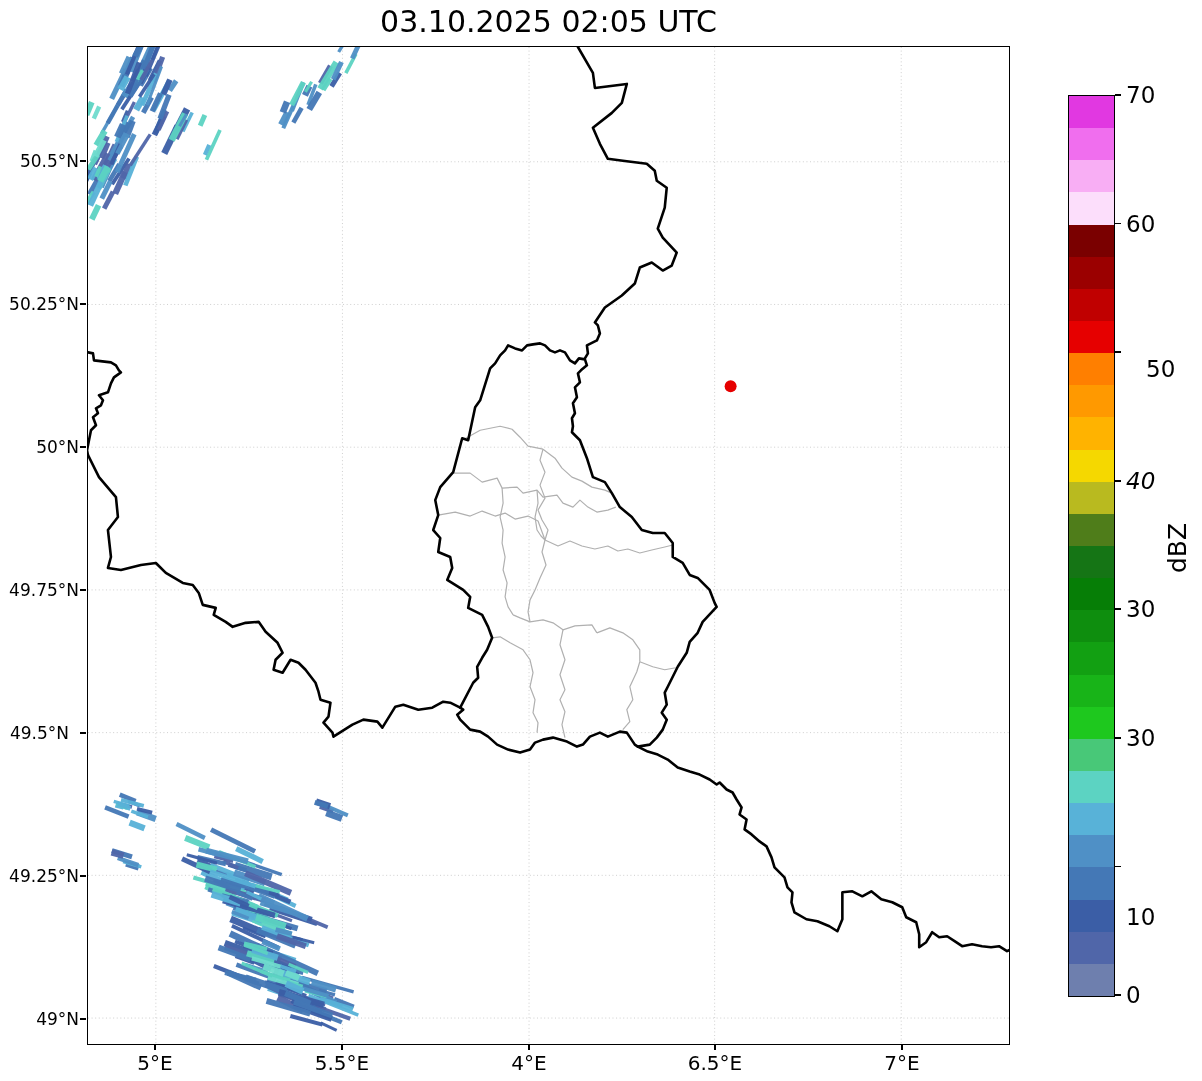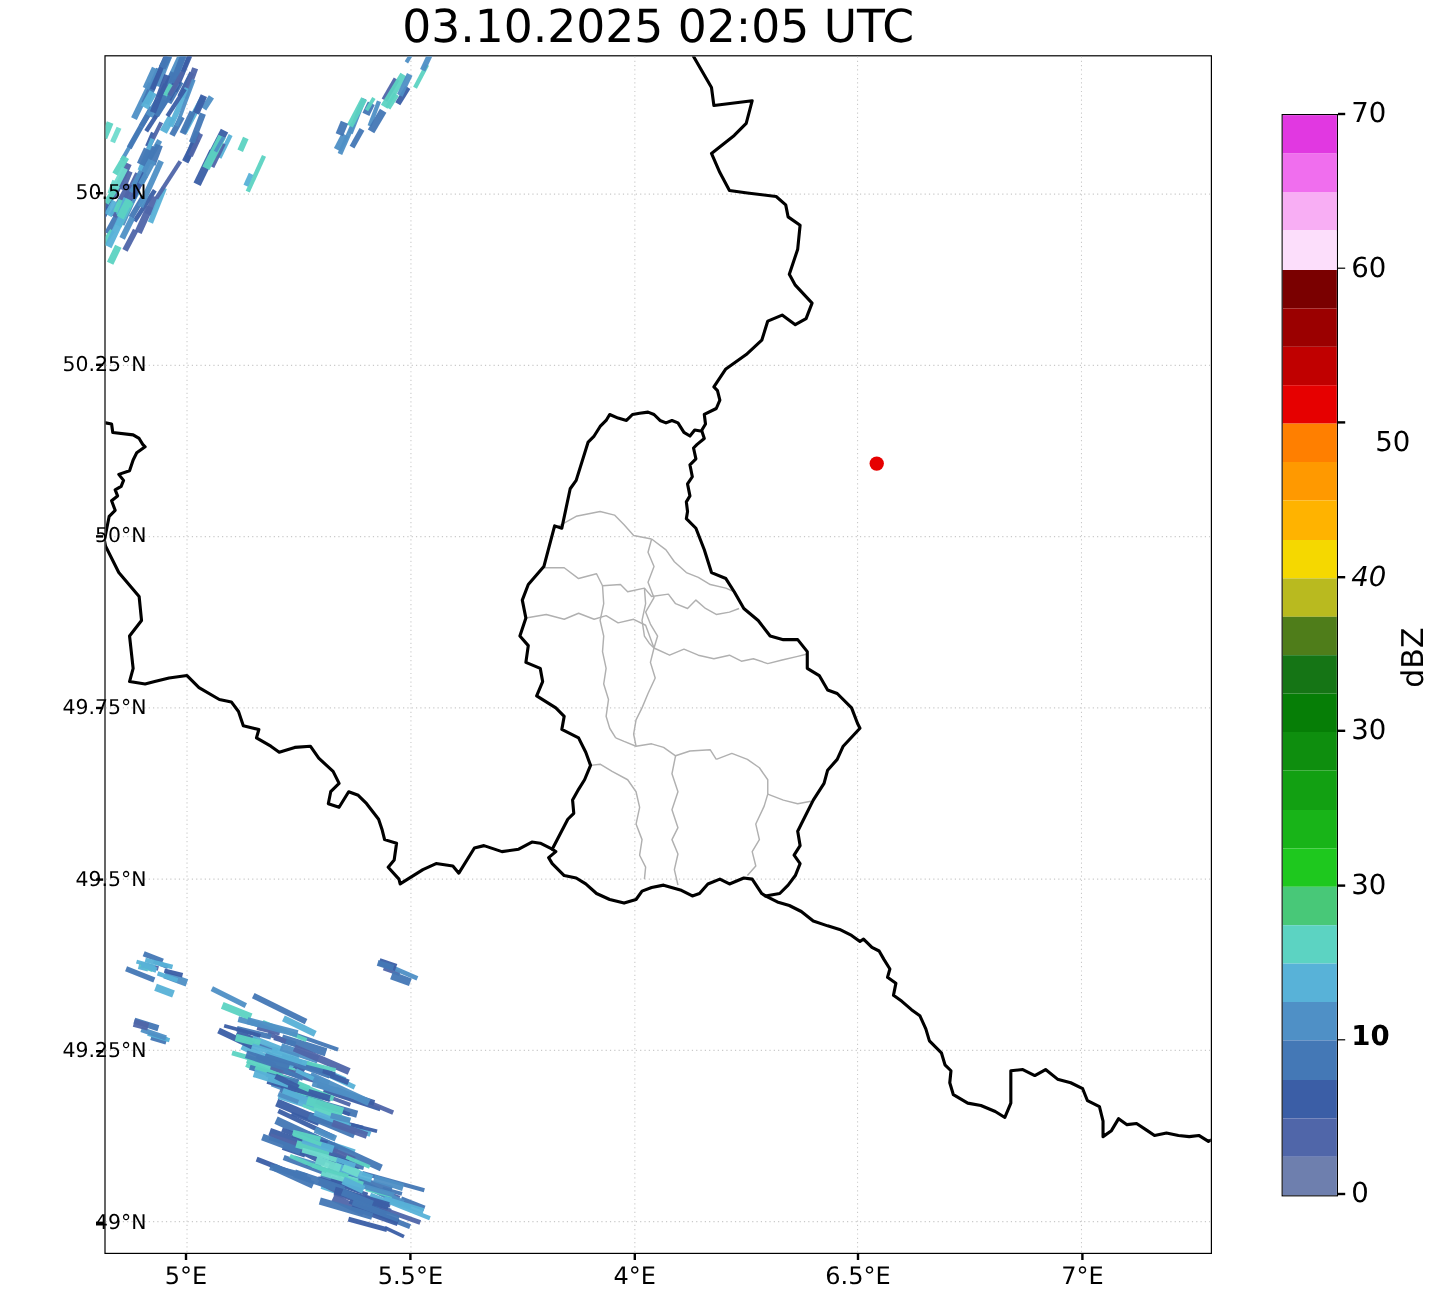--- a/index.html
+++ b/index.html
@@ -1,29 +1,29 @@
 <!DOCTYPE html>
 <html><head>
 <meta charset="utf-8">
 <style>
   html,body{margin:0;padding:0;background:#ffffff;}
   body{width:1202px;height:1081px;position:relative;overflow:hidden;
        font-family:"DejaVu Sans","Liberation Sans",sans-serif;color:#000;}
   .fig-title{position:absolute;left:87px;top:4px;width:923px;text-align:center;
-             font-size:38px;line-height:36px;}
+             font-size:30px;line-height:36px;}
   .plot{position:absolute;left:87px;top:46px;width:923px;height:999px;
         border:1.6px solid #000;box-sizing:border-box;background:#fff;}
   .plot svg{position:absolute;left:0;top:0;width:100%;height:100%;display:block;}
   .infobox{position:absolute;left:2px;top:4px;background:rgba(255,255,255,0.85);
            border:1.1px solid #2a2a2a;padding:2px 8px 4px 6px;font-size:17.5px;
            line-height:22px;white-space:nowrap;}
   .xtick-label{position:absolute;top:1051px;width:90px;margin-left:-45px;
                text-align:center;font-size:20px;}
   .ytick-label{position:absolute;left:0;width:79px;text-align:right;font-size:17px;
-               height:22px;line-height:22px;padding-left:43px;}
+               height:22px;line-height:22px;}
   .xtick-mark{position:absolute;width:1.6px;height:5px;background:#000;top:1045px;}
   .ytick-mark{position:absolute;width:6px;height:1.6px;background:#000;left:80px;}
   .cbar{position:absolute;left:1068px;top:95px;width:45px;height:900px;
         border:1.6px solid #000;display:flex;flex-direction:column;}
   .cbar-seg{flex:1 1 auto;}
   .cbar-tick-mark{position:absolute;left:1115px;width:6px;height:1.8px;background:#000;}
   .cbar-tick-label{position:absolute;left:1126px;width:60px;text-align:left;
                    font-size:23px;height:28px;line-height:28px;}
   .cbar-axis-label{position:absolute;left:1177px;top:548px;font-size:25px;
                    transform:translate(-50%,-50%) rotate(-90deg);white-space:nowrap;}
@@ -394,21 +394,21 @@
   <div id="yticks">
       <div class="ytick-mark" style="top: 160.2px;"></div>
       <div class="ytick-label" style="top: 150px;">50.5°N</div>
       <div class="ytick-mark" style="top: 303.2px;"></div>
       <div class="ytick-label" style="top: 293px;">50.25°N</div>
       <div class="ytick-mark" style="top: 446.2px;"></div>
       <div class="ytick-label" style="top: 436px;">50°N</div>
       <div class="ytick-mark" style="top: 589.2px;"></div>
       <div class="ytick-label" style="top: 579px;">49.75°N</div>
       <div class="ytick-mark" style="top: 732.2px;"></div>
-      <div class="ytick-label" style="top: 722px;">49.5°N</div>
+      <div class="ytick-label" style="top: 722px; text-align: center;">49.5°N</div>
       <div class="ytick-mark" style="top: 875.2px;"></div>
       <div class="ytick-label" style="top: 865px;">49.25°N</div>
       <div class="ytick-mark" style="top: 1018.2px;"></div>
       <div class="ytick-label" style="top: 1008px;">49°N</div>
     </div>
 
   <div class="cbar" id="cbar">
       <div class="cbar-seg" style="background: rgb(225, 56, 225);"></div>
       <div class="cbar-seg" style="background: rgb(240, 110, 238);"></div>
       <div class="cbar-seg" style="background: rgb(248, 174, 244);"></div>
@@ -435,21 +435,21 @@
       <div class="cbar-seg" style="background: rgb(79, 144, 198);"></div>
       <div class="cbar-seg" style="background: rgb(68, 120, 182);"></div>
       <div class="cbar-seg" style="background: rgb(59, 94, 166);"></div>
       <div class="cbar-seg" style="background: rgb(80, 102, 169);"></div>
       <div class="cbar-seg" style="background: rgb(110, 127, 174);"></div>
     </div>
   <div id="cbarticks">
       <div class="cbar-tick-mark" style="top: 994.1px;"></div>
       <div class="cbar-tick-label" style="top: 981px;">0</div>
       <div class="cbar-tick-mark" style="top: 865.529px;"></div>
-      <div class="cbar-tick-label" style="top: 850px; font-weight: bold;">10</div>
+      <div class="cbar-tick-label" style="top: 903px;">10</div>
       <div class="cbar-tick-mark" style="top: 736.957px;"></div>
       <div class="cbar-tick-label" style="top: 723.857px;">30</div>
       <div class="cbar-tick-mark" style="top: 608.386px;"></div>
       <div class="cbar-tick-label" style="top: 595.286px;">30</div>
       <div class="cbar-tick-mark" style="top: 479.815px;"></div>
       <div class="cbar-tick-label" style="top: 466.715px; font-style: italic;">40</div>
       <div class="cbar-tick-mark" style="top: 351.243px;"></div>
       <div class="cbar-tick-label" style="top: 355px; margin-left: 20px;">50</div>
       <div class="cbar-tick-mark" style="top: 222.672px;"></div>
       <div class="cbar-tick-label" style="top: 209.572px;">60</div>

